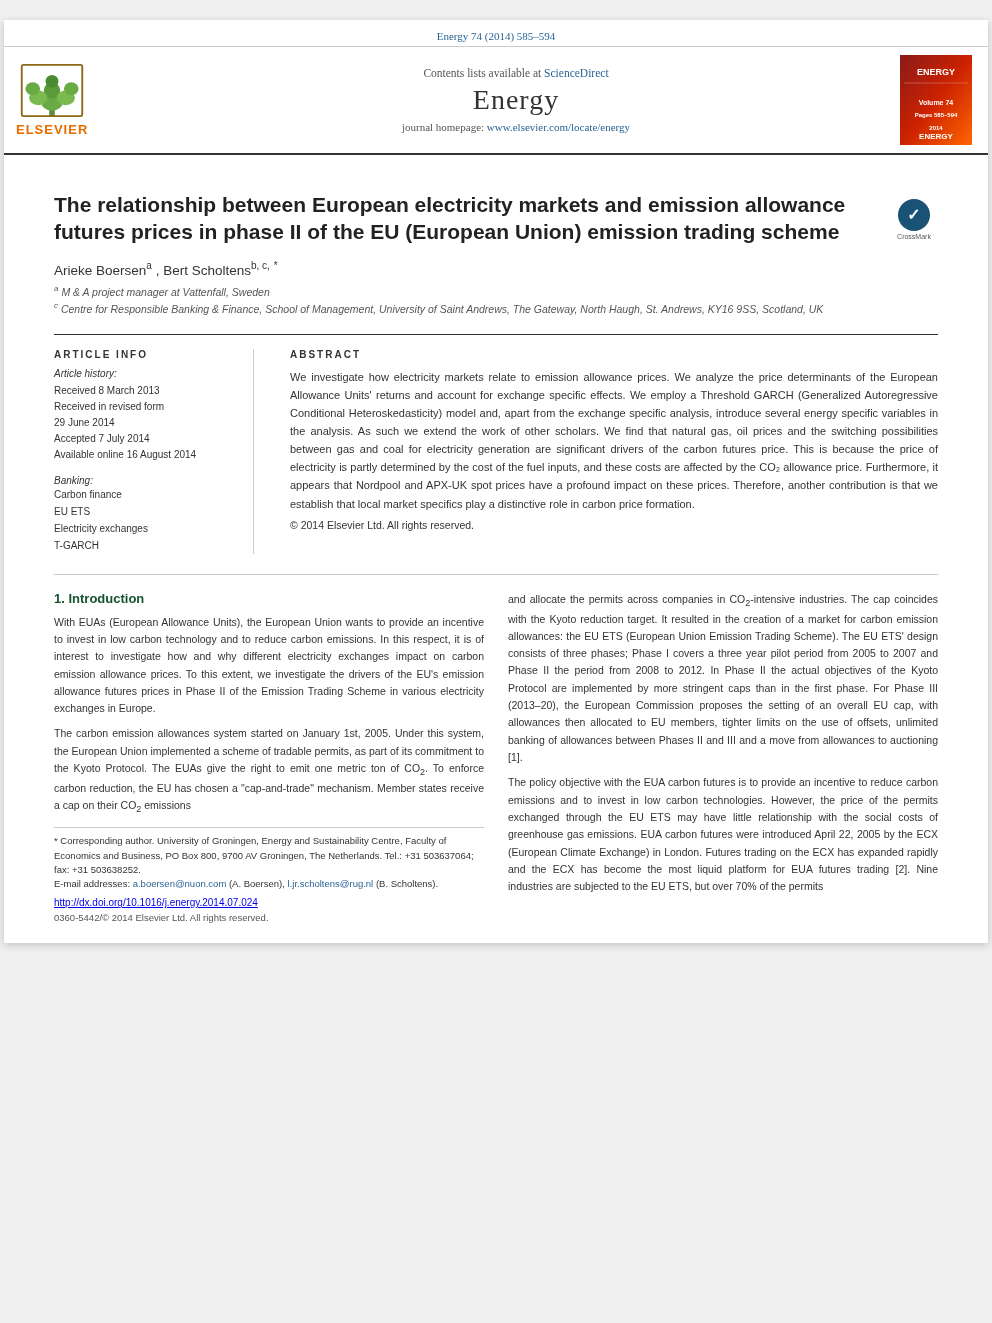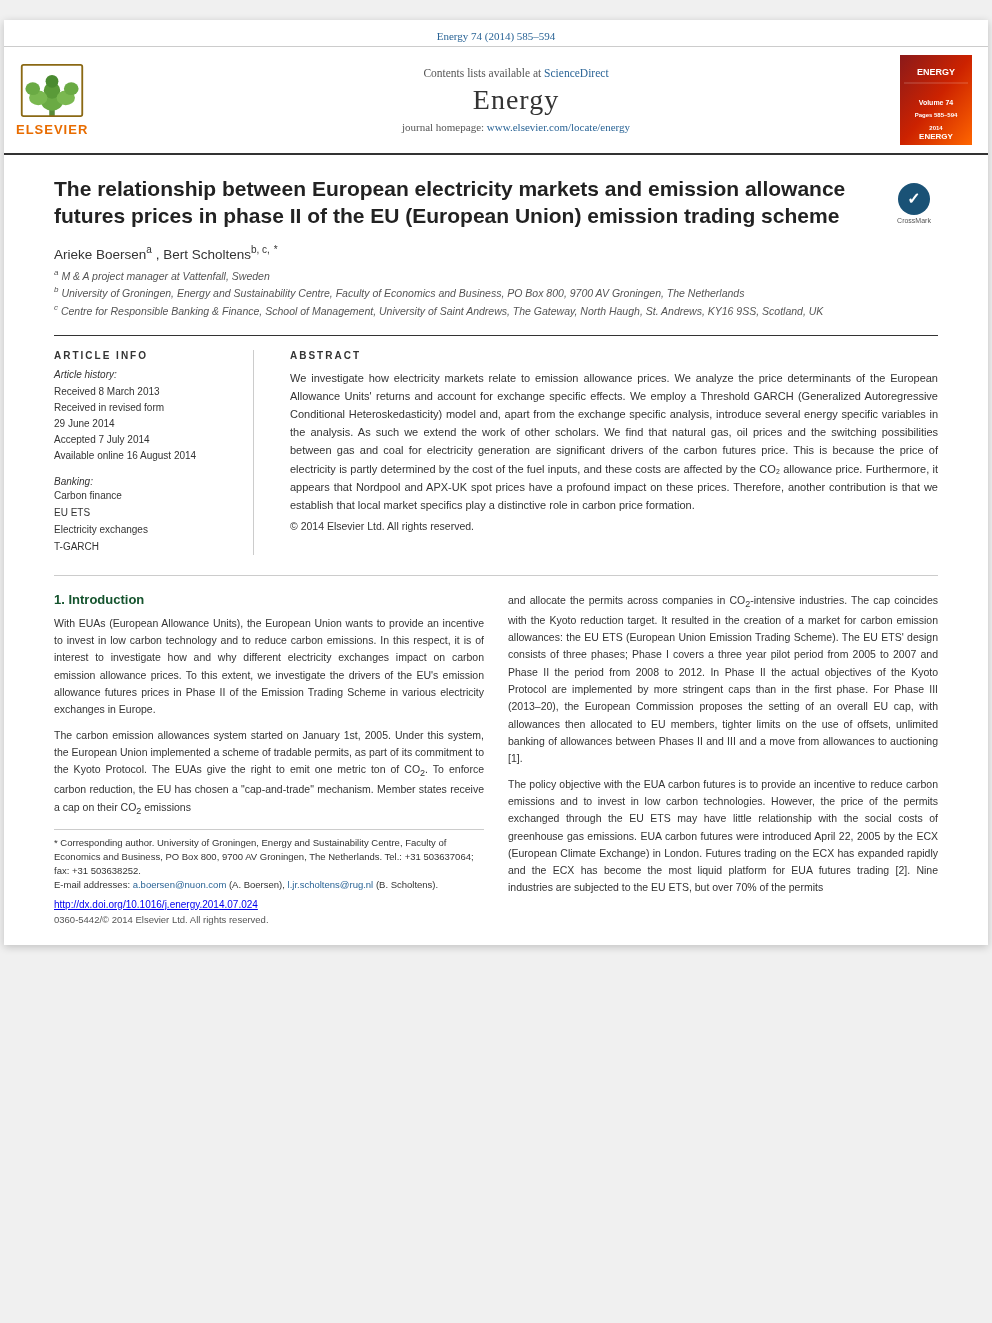--- a/index.html
+++ b/index.html
@@ -118,21 +118,21 @@
       bottom: 4px;
       left: 0; right: 0;
       text-align: center;
       font-size: 8px;
       color: white;
       font-family: Arial;
     }
 
     
     .main-content {
-      padding: 20px 50px 20px 50px;
+      padding: 36px 50px 20px 50px;
     }
 
     
     .article-title-section {
       display: flex;
       align-items: flex-start;
       margin-bottom: 14px;
     }
     .article-title {
       flex: 1;
@@ -406,23 +406,20 @@
       <span>Arieke Boersen</span><sup class="author-sup">a</sup>
       <span>, Bert Scholtens</span><sup class="author-sup">b, c,</sup>
       <span class="author-sup">*</span>
     </div>
 
     <div class="affiliations">
       <div class="affiliation-line">
         <sup class="superscript">a</sup> <span>M &amp; A project manager at Vattenfall, Sweden</span>
       </div>
       <div class="affiliation-line">
-        <sup class="superscript">b</sup> <span>University of Groningen, Energy and Sustainability Centre, Faculty of Economics and Business, PO Box 800, 9700 AV Groningen, The Netherlands</span>
-      </div>
-      <div class="affiliation-line">
         <sup class="superscript">c</sup> <span>Centre for Responsible Banking &amp; Finance, School of Management, University of Saint Andrews, The Gateway, North Haugh, St. Andrews, KY16 9SS, Scotland, UK</span>
       </div>
     </div>
 
     <div class="two-col">
       <div class="left-col">
         <div class="section-label">ARTICLE   INFO</div>
         <div class="article-history-label">Article history:</div>
         <div class="history-item">Received 8 March 2013</div>
         <div class="history-item">Received in revised form</div>

